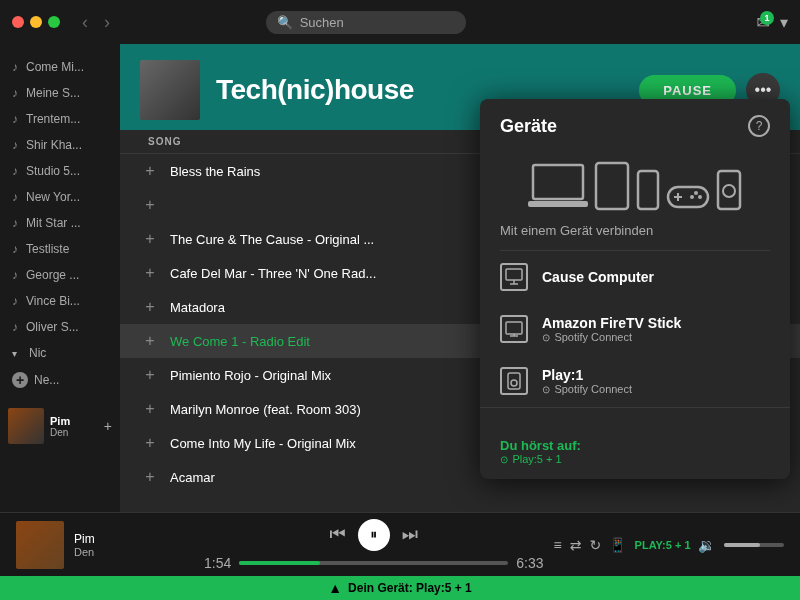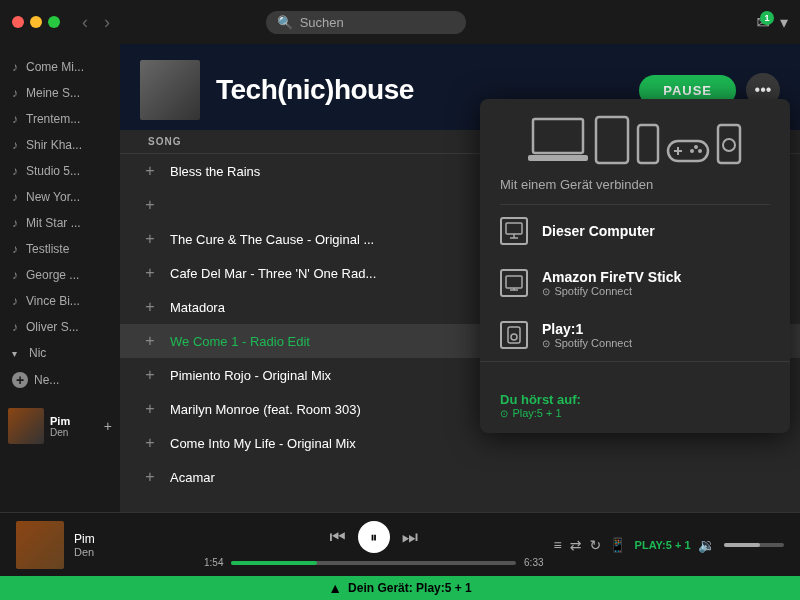--- a/index.html
+++ b/index.html
@@ -170,21 +170,21 @@
       overflow: hidden;
       position: relative;
     }
 
     
     .playlist-header {
       display: flex;
       align-items: center;
       padding: 16px 20px 10px;
       gap: 16px;
-      background: #0f172a;
+      background: #0f766e;
     }
     .playlist-cover {
       width: 60px;
       height: 60px;
       background: #555;
       border-radius: 2px;
       overflow: hidden;
       flex-shrink: 0;
     }
     .cover-img {
@@ -425,21 +425,21 @@
       align-items: center;
       justify-content: center;
     }
     .progress-bar-container {
       display: flex;
       align-items: center;
       gap: 8px;
       width: 100%;
       max-width: 400px;
     }
-    .time-label { font-size: 10px; color: #aaa; text-align: right; }
+    .time-label { font-size: 14px; color: #aaa; text-align: right; }
     .progress-track {
       flex: 1;
       height: 4px;
       background: #555;
       border-radius: 2px;
       position: relative;
       cursor: pointer;
     }
     .progress-fill {
       height: 100%;
@@ -644,20 +644,24 @@
         <span class="track-add">+</span>
         <span class="track-name">Come Into My Life - Original Mix</span>
       </div>
       <div class="track-row">
         <span class="track-add">+</span>
         <span class="track-name">Acamar</span>
       </div>
     </div>
 
     <div class="devices-panel">
+      <div class="devices-header">
+        <span class="devices-title">Geräte</span>
+        <div class="devices-help">?</div>
+      </div>
 
       <div class="devices-illustration">
         <div style="display:flex;flex-direction:column;align-items:center;gap:4px;">
 
           <svg width="60" height="48" viewBox="0 0 60 48">
             <rect x="5" y="2" width="50" height="34" rx="2" ry="2" fill="none" stroke="#aaa" stroke-width="2.5"></rect>
             <rect x="0" y="38" width="60" height="6" rx="2" ry="2" fill="#aaa"></rect>
           </svg>
         </div>
         <div style="display:flex;flex-direction:column;align-items:center;gap:4px;">
@@ -698,21 +702,21 @@
 
       <div class="device-item">
         <div class="device-icon-box">
           <svg width="18" height="18" viewBox="0 0 18 18">
             <rect x="1" y="1" width="16" height="11" rx="1" fill="none" stroke="#aaa" stroke-width="1.5"></rect>
             <line x1="5" y1="16" x2="13" y2="16" stroke="#aaa" stroke-width="1.5"></line>
             <line x1="9" y1="12" x2="9" y2="16" stroke="#aaa" stroke-width="1.5"></line>
           </svg>
         </div>
         <div class="device-info">
-          <div class="device-name">Dieser Computer</div>
+          <div class="device-name">Cause Computer</div>
         </div>
       </div>
 
       <div class="device-item">
         <div class="device-icon-box">
           <svg width="18" height="18" viewBox="0 0 18 18">
             <rect x="1" y="2" width="16" height="12" rx="1" fill="none" stroke="#aaa" stroke-width="1.5"></rect>
             <line x1="5" y1="16" x2="13" y2="16" stroke="#aaa" stroke-width="1.5"></line>
             <line x1="9" y1="14" x2="9" y2="16" stroke="#aaa" stroke-width="1.5"></line>
           </svg>

